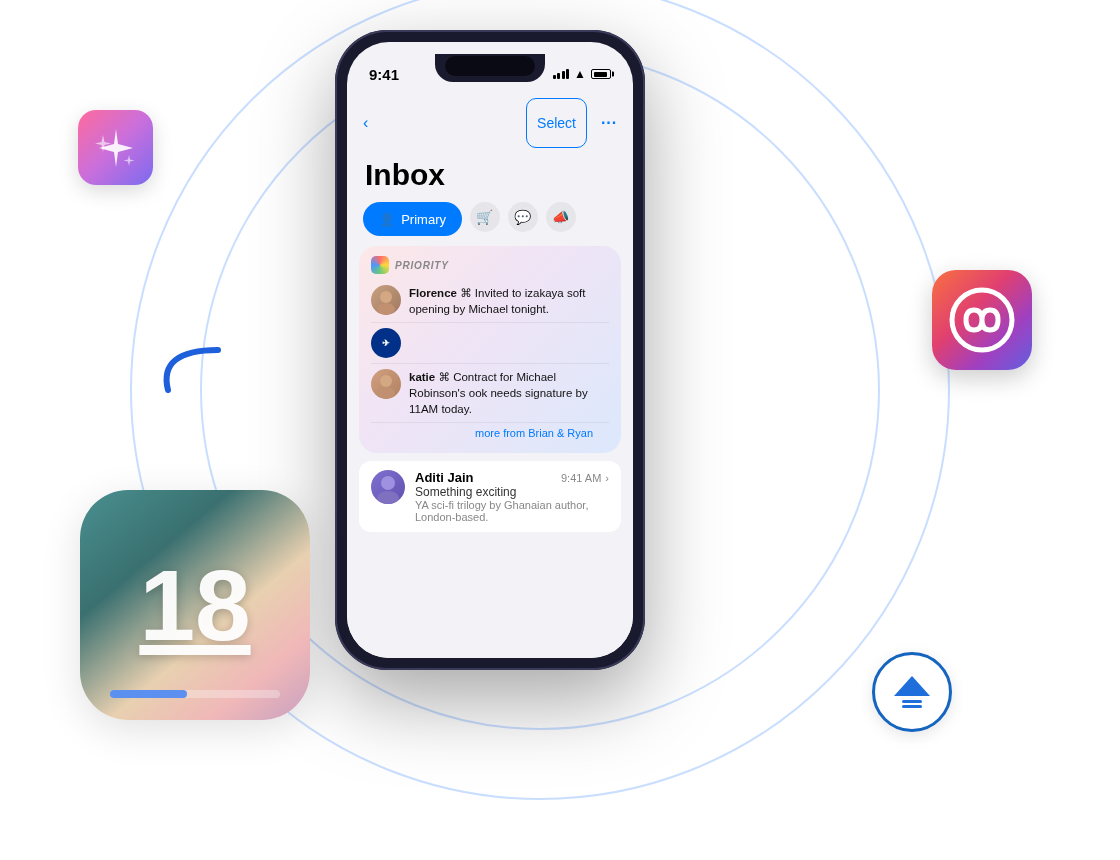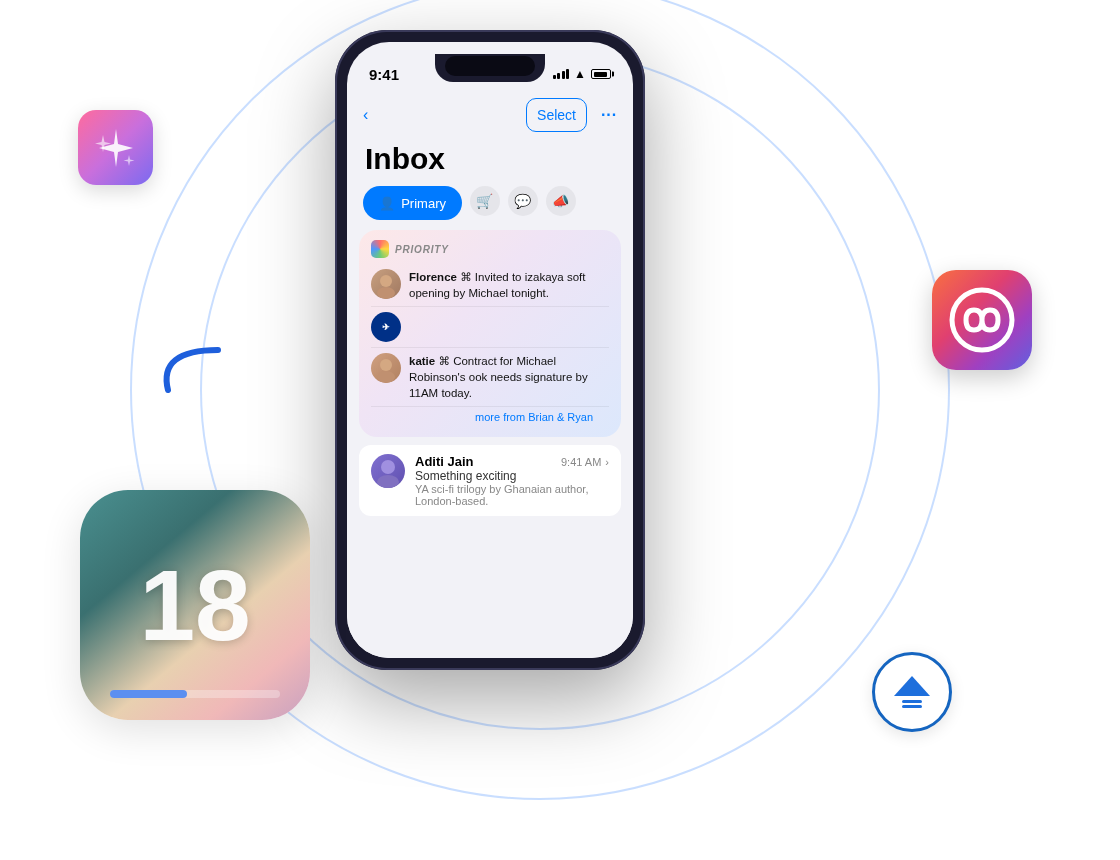--- a/index.html
+++ b/index.html
@@ -153,21 +153,21 @@
     .back-btn {
       color: #007aff;
       font-size: 16px;
       display: flex; align-items: center; gap: 4px;
     }
     .nav-actions { display: flex; gap: 14px; align-items: center; }
     .select-btn {
       color: #007aff;
       font-size: 14px;
       border: none; background: transparent;
-      padding: 8px 10px;
+      padding: 16px 10px;
       border-radius: 10px;
       border: 1px solid #007aff;
     }
     .more-btn { color: #007aff; font-size: 16px; font-weight: 700; }
 
     .inbox-title {
       font-size: 30px;
       font-weight: 700;
       color: #000;
       padding: 4px 18px 10px;
@@ -285,20 +285,21 @@
       background: linear-gradient(140deg, #4a9090 0%, #3a7070 30%, #e8d0b0 60%, #f0b8b8 80%, #c8a0c0 100%);
     }
     .ios18-number {
       position: relative;
       z-index: 2;
       font-size: 100px;
       font-weight: 700;
       color: rgba(255,255,255,0.95);
       line-height: 1;
       text-shadow: 0 2px 10px rgba(0,0,0,0.2);
+      text-decoration: underline;
     }
     .ios18-progress-bar {
       position: absolute;
       bottom: 22px;
       left: 30px;
       right: 30px;
       height: 8px;
       background: rgba(255,255,255,0.3);
       border-radius: 4px;
       z-index: 2;

